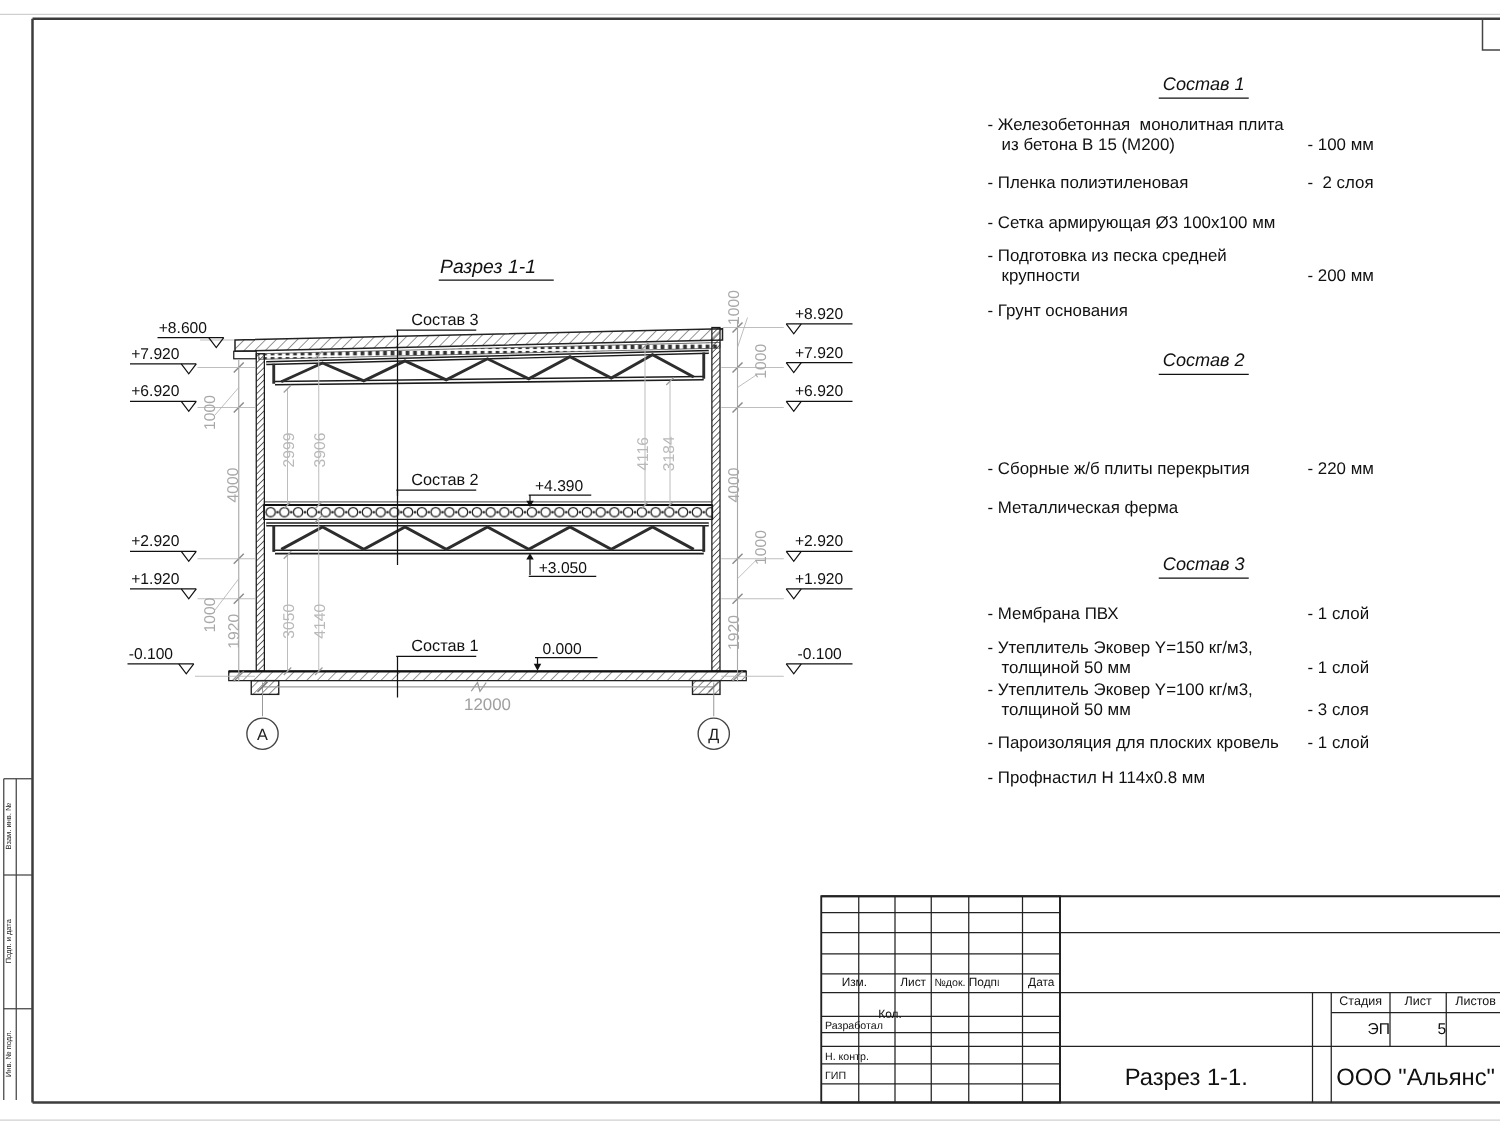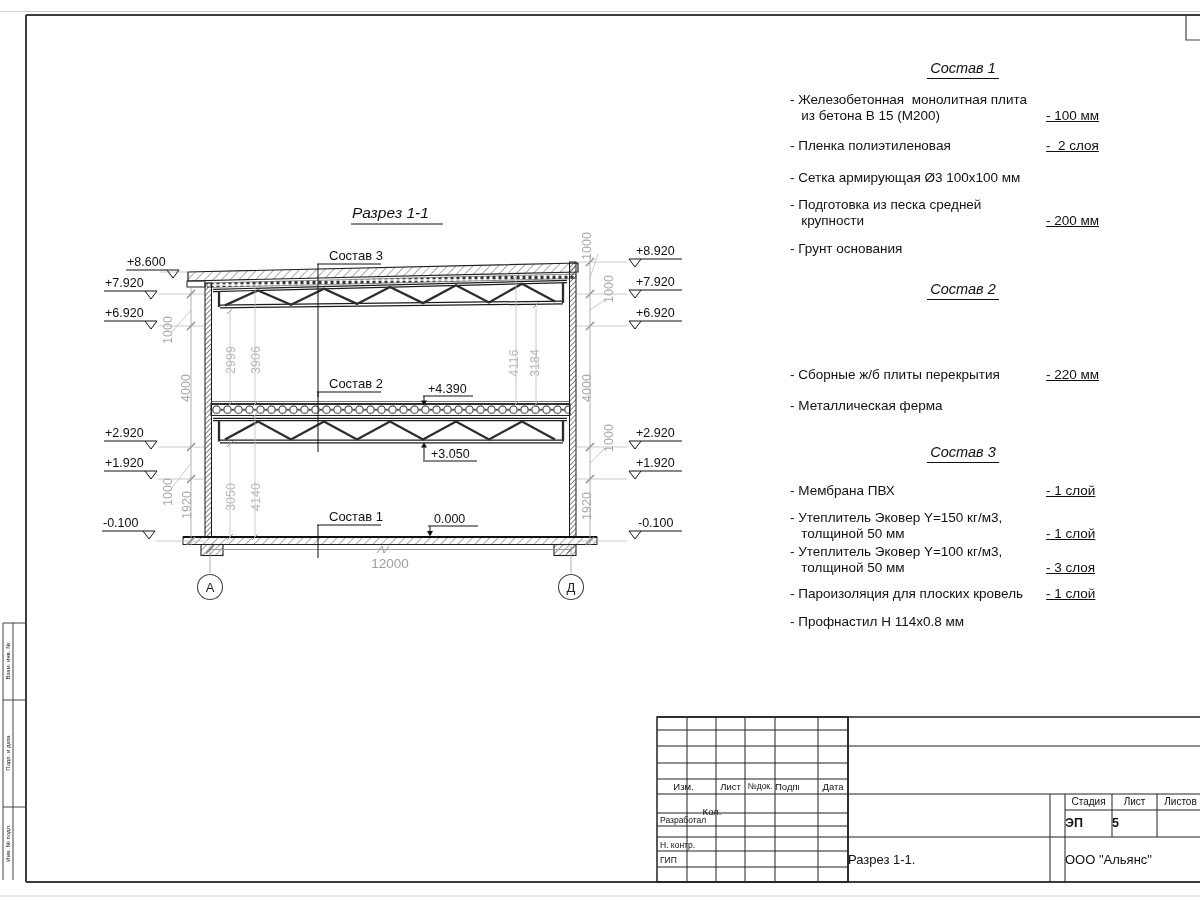--- a/index.html
+++ b/index.html
@@ -5,25 +5,25 @@
   html,body{margin:0;padding:0;background:#fff;}
   body{width:1200px;height:900px;position:relative;overflow:hidden;
        font-family:"Liberation Sans","DejaVu Sans",sans-serif;color:#111;}
   #stage{position:absolute;left:0;top:0;width:1200px;height:900px;}
   svg{position:absolute;left:0;top:0;}
   .ctitle{position:absolute;left:860px;width:206px;text-align:center;
           font-style:italic;font-size:14.5px;}
   .ctitle .u{border-bottom:1.2px solid #111;padding:0 3px 2px;display:inline-block;}
   .crow{position:absolute;left:790px;width:322px;}
   .cname{white-space:pre-wrap;font-size:13.5px;line-height:16px;width:256px;}
-  .cval{position:absolute;left:256px;bottom:0;font-size:13.5px;line-height:16px;white-space:pre;text-decoration:underline;}
+  .cval{position:absolute;left:256px;bottom:0;font-size:13.5px;line-height:16px;white-space:pre;}
   .tbtext{position:absolute;font-size:9.5px;line-height:13px;text-align:center;overflow:hidden;}
   .tbleft{position:absolute;font-size:8.5px;line-height:12px;text-align:left;}
-  .tbbig{position:absolute;font-size:13px;text-align:left;}
-  .tbval{position:absolute;font-size:12.5px;text-align:left;font-weight:bold;}
+  .tbbig{position:absolute;font-size:19px;text-align:center;}
+  .tbval{position:absolute;font-size:12.5px;text-align:right;}
   .strip{position:absolute;width:74px;height:10px;font-size:6px;color:#222;
          text-align:center;transform:rotate(-90deg);line-height:10px;}
 </style>
 </head>
 <body>
 
 <div id="stage">
 
 <svg width="1200" height="900" viewBox="0 0 1200 900">
   <defs>

